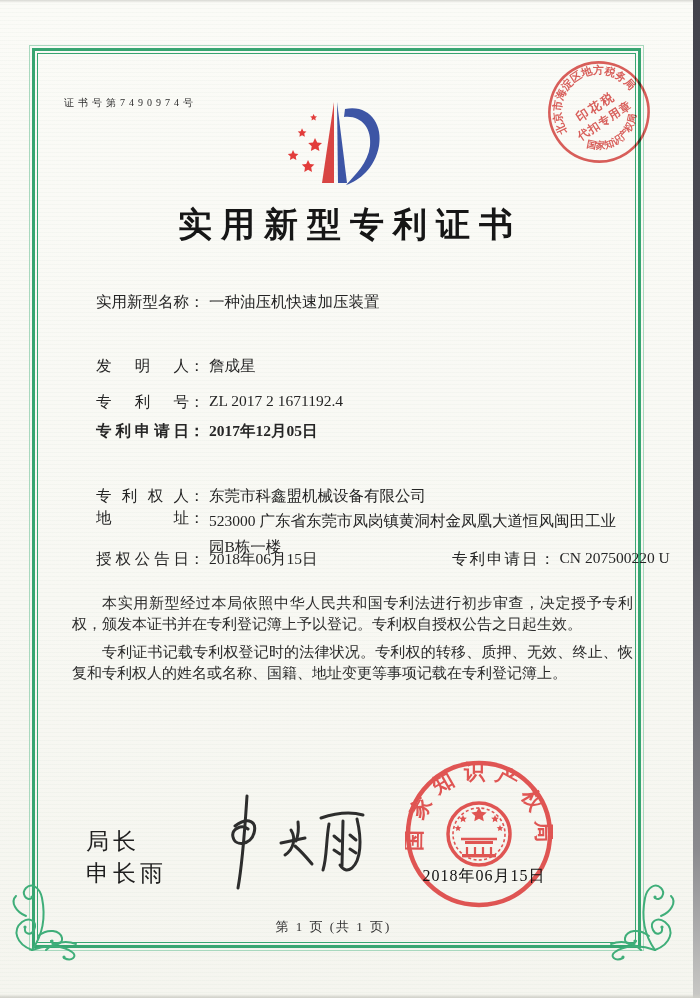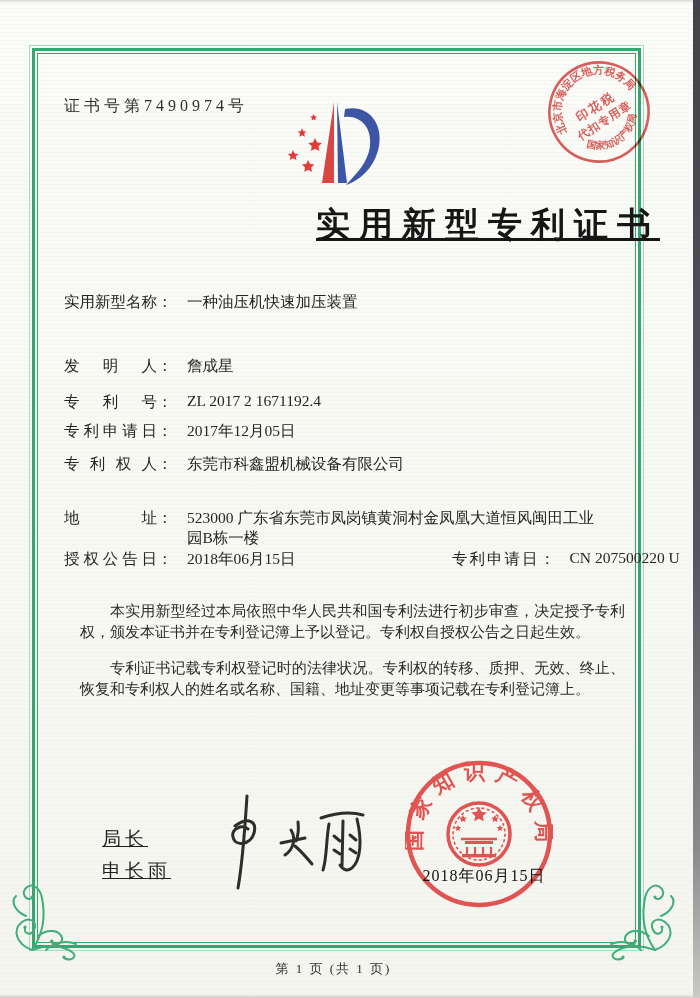--- a/index.html
+++ b/index.html
@@ -12,38 +12,38 @@
   .edge-right{position:absolute;top:0;right:0;width:7px;height:100%;
     background:linear-gradient(180deg,#43434c 0%,#55555e 55%,#8a8a8e 85%,#c9c9c6 100%);}
   .edge-top{position:absolute;top:0;left:0;width:100%;height:3px;background:linear-gradient(180deg,#d9d9d4,transparent);}
   .edge-bottom{position:absolute;bottom:0;left:0;width:100%;height:4px;background:linear-gradient(0deg,#cfcfc8,transparent);}
 
   .frame{position:absolute;left:32px;top:48px;width:603px;height:894px;border:3px solid #37a571;}
   .frame::before{content:"";position:absolute;inset:-6px;border:1px solid #a8d8be;}
   .frame::after{content:"";position:absolute;inset:2px;border:1px solid #37a571;}
 
   .abs{position:absolute;}
-  .cert-no{left:64px;top:96px;font-size:16px;letter-spacing:4px;color:#2e2e2e;}
-  .title{left:40px;right:40px;top:202px;text-align:right;font-size:34px;font-weight:bold;
-         letter-spacing:9px;color:#161616;text-decoration:underline;}
+  .cert-no{left:64px;top:96px;font-size:10px;letter-spacing:4px;color:#2e2e2e;}
+  .title{left:40px;right:40px;top:202px;text-align:center;font-size:34px;font-weight:bold;
+         letter-spacing:9px;color:#161616;}
 
   .row{position:absolute;left:64px;font-size:15.5px;color:#252525;white-space:nowrap;}
-  .row .lbl{display:inline-block;width:93px;text-align:justify;text-align-last:justify;vertical-align:top;}
+  .row .lbl{display:inline-block;width:93px;text-align:justify;text-align-last:justify;vertical-align:top;margin-left:32px;}
   .row .colon{display:inline-block;width:14px;vertical-align:top;}
-  .row .val{display:inline-block;margin-left:16px;vertical-align:top;}
-  .row .val.wrap{white-space:normal;width:418px;line-height:20px;}
+  .row .val{display:inline-block;margin-left:6px;vertical-align:top;}
+  .row .val.wrap{white-space:normal;width:418px;line-height:26px;}
   .pair2{position:absolute;left:388px;top:0;white-space:nowrap;}
   .pair2 .lbl2{display:inline-block;letter-spacing:2px;}
 
   .body-text{left:64px;top:585px;width:577px;font-size:15px;line-height:20.6px;
              text-align:justify;color:#2b2b2b;}
-  .body-text p{margin:16px;text-indent:2em;}
-
-  .sig-block{left:102px;font-size:19px;letter-spacing:4px;color:#1f1f1f;text-decoration:underline;}
-  .footer{left:32px;width:603px;top:918px;text-align:center;font-size:13px;letter-spacing:2px;color:#333;margin-top:42px;}
+  .body-text p{margin:8px;text-indent:2em;}
+
+  .sig-block{left:86px;font-size:23px;letter-spacing:4px;color:#1f1f1f;}
+  .footer{left:32px;width:603px;top:918px;text-align:center;font-size:13px;letter-spacing:2px;color:#333;}
 
   .stamp-svg{mix-blend-mode:multiply;}
   .seal-date{left:408px;top:866px;width:152px;text-align:center;font-size:16px;
              letter-spacing:1px;color:#111;font-weight:500;}
 </style>
 </head>
 <body>
 
 <div class="paper">
 
@@ -120,24 +120,24 @@
 
   <div class="row" style="top:292px;">
     <span class="lbl">实用新型名称</span><span class="colon">：</span><span class="val">一种油压机快速加压装置</span>
   </div>
   <div class="row" style="top:356px;">
     <span class="lbl">发明人</span><span class="colon">：</span><span class="val">詹成星</span>
   </div>
   <div class="row" style="top:392px;">
     <span class="lbl">专利号</span><span class="colon">：</span><span class="val">ZL 2017 2 1671192.4</span>
   </div>
-  <div class="row" style="top:421px;">
+  <div class="row" style="top:421px;font-weight:bold;">
     <span class="lbl">专利申请日</span><span class="colon">：</span><span class="val">2017年12月05日</span>
   </div>
-  <div class="row" style="top:454px;font-family:Liberation Mono, monospace;">
+  <div class="row" style="top:486px;font-family:Liberation Mono, monospace;">
     <span class="lbl">专利权人</span><span class="colon">：</span><span class="val">东莞市科鑫盟机械设备有限公司</span>
   </div>
   <div class="row" style="top:508px;">
     <span class="lbl">地址</span><span class="colon">：</span><span class="val wrap">523000 广东省东莞市凤岗镇黄洞村金凤凰大道恒风闽田工业园B栋一楼</span>
   </div>
   <div class="row" style="top:549px;text-decoration:underline;">
     <span class="lbl">授权公告日</span><span class="colon">：</span><span class="val">2018年06月15日</span>
     <span class="pair2">
       <span class="lbl2">专利申请日</span><span class="colon">：</span><span class="val">CN 207500220 U</span>
     </span>

